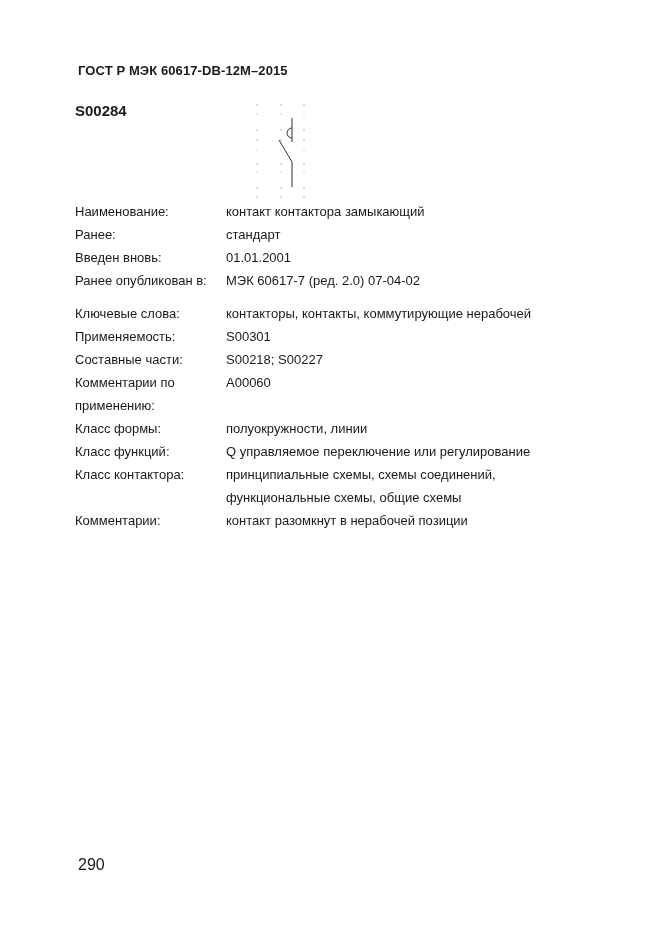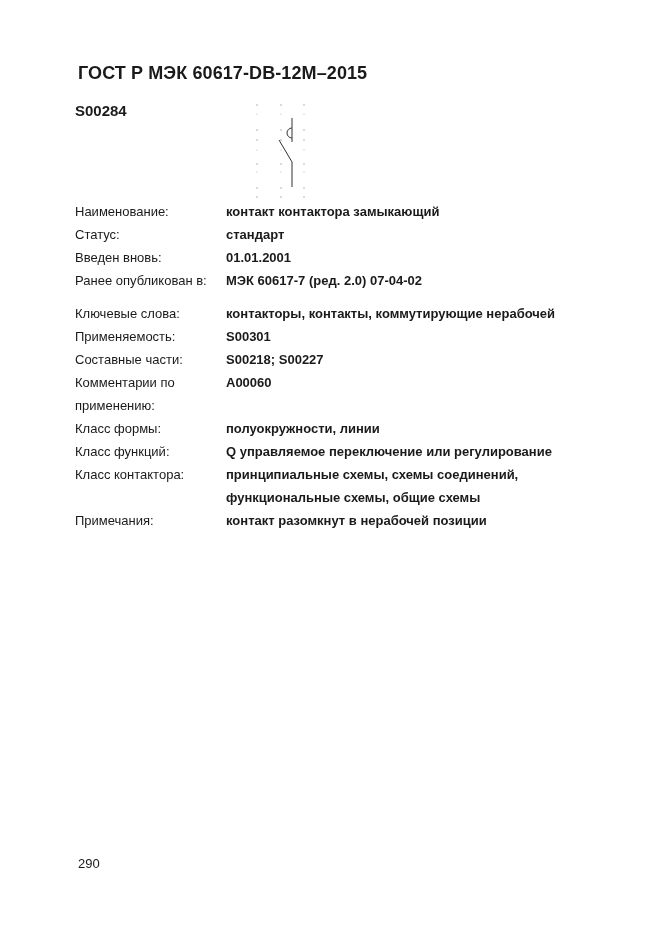--- a/index.html
+++ b/index.html
@@ -1,24 +1,24 @@
 <!DOCTYPE html>
 <html><head>
 <meta charset="utf-8">
 <style>
   html, body { margin: 0; padding: 0; background: #ffffff; }
   body { width: 661px; height: 936px; position: relative; overflow: hidden;
          font-family: "Liberation Sans", sans-serif; color: #1a1a1a; }
-  .header { position: absolute; left: 78px; top: 63px; font-size: 18px; font-weight: bold; letter-spacing: 0.1px; }
+  .header { position: absolute; left: 78px; top: 63px; font-size: 13px; font-weight: bold; letter-spacing: 0.1px; }
   .code { position: absolute; left: 75px; top: 102px; font-size: 15px; font-weight: bold; text-align: center; }
   .symbol { position: absolute; left: 250px; top: 98px; width: 60px; height: 102px; }
   .row { position: absolute; left: 75px; font-size: 13px; height: 20px; line-height: 20px; }
   .row .lbl { position: absolute; left: 0; white-space: nowrap; }
-  .row .val { position: absolute; left: 151px; white-space: nowrap; font-weight: bold; }
-  .pagenum { position: absolute; left: 78px; top: 856px; font-size: 13px; }
+  .row .val { position: absolute; left: 151px; white-space: nowrap; }
+  .pagenum { position: absolute; left: 78px; top: 856px; font-size: 16px; }
 </style>
 </head>
 <body>
 
 <div class="header">ГОСТ Р МЭК 60617-DB-12M–2015</div>
 <div class="code">S00284</div>
 
 <div class="symbol">
   <svg width="60" height="102" viewBox="0 0 60 102">
     <g fill="#999">
@@ -57,21 +57,21 @@
       <line x1="42" y1="64" x2="42" y2="89"></line>
     </g>
   </svg>
 </div>
 
 <div class="row" style="top:202px">
   <span class="lbl">Наименование:</span>
   <span class="val">контакт контактора замыкающий</span>
 </div>
 <div class="row" style="top:225px">
-  <span class="lbl">Статус:</span>
+  <span class="lbl">Ранее:</span>
   <span class="val">стандарт</span>
 </div>
 <div class="row" style="top:248px">
   <span class="lbl">Введен вновь:</span>
   <span class="val">01.01.2001</span>
 </div>
 <div class="row" style="top:271px">
   <span class="lbl">Ранее опубликован в:</span>
   <span class="val">МЭК 60617-7 (ред. 2.0) 07-04-02</span>
 </div>
@@ -105,17 +105,17 @@
 </div>
 <div class="row" style="top:465px">
   <span class="lbl">Класс контактора:</span>
   <span class="val">принципиальные схемы, схемы соединений,</span>
 </div>
 <div class="row" style="top:488px">
   <span class="lbl"></span>
   <span class="val">функциональные схемы, общие схемы</span>
 </div>
 <div class="row" style="top:511px">
-  <span class="lbl">Примечания:</span>
+  <span class="lbl">Комментарии:</span>
   <span class="val">контакт разомкнут в нерабочей позиции</span>
 </div>
 
 <div class="pagenum">290</div>
 
 </body></html>

